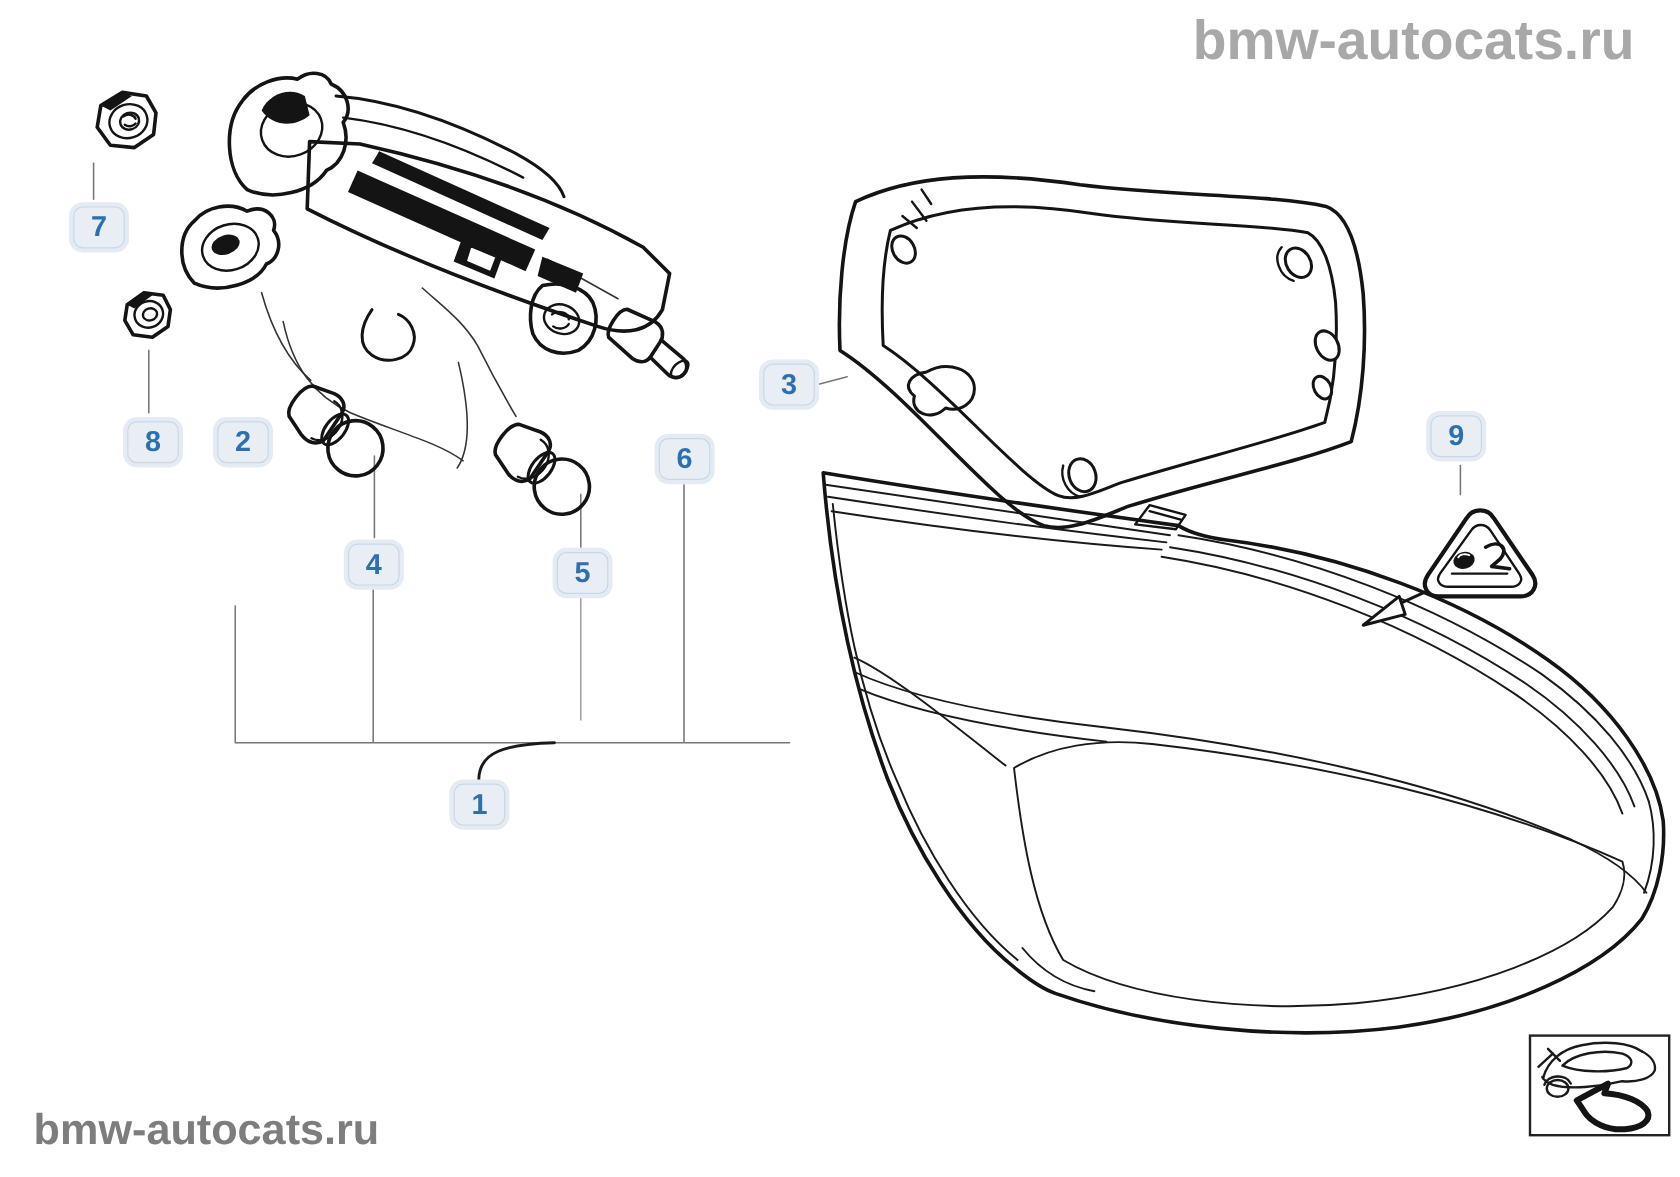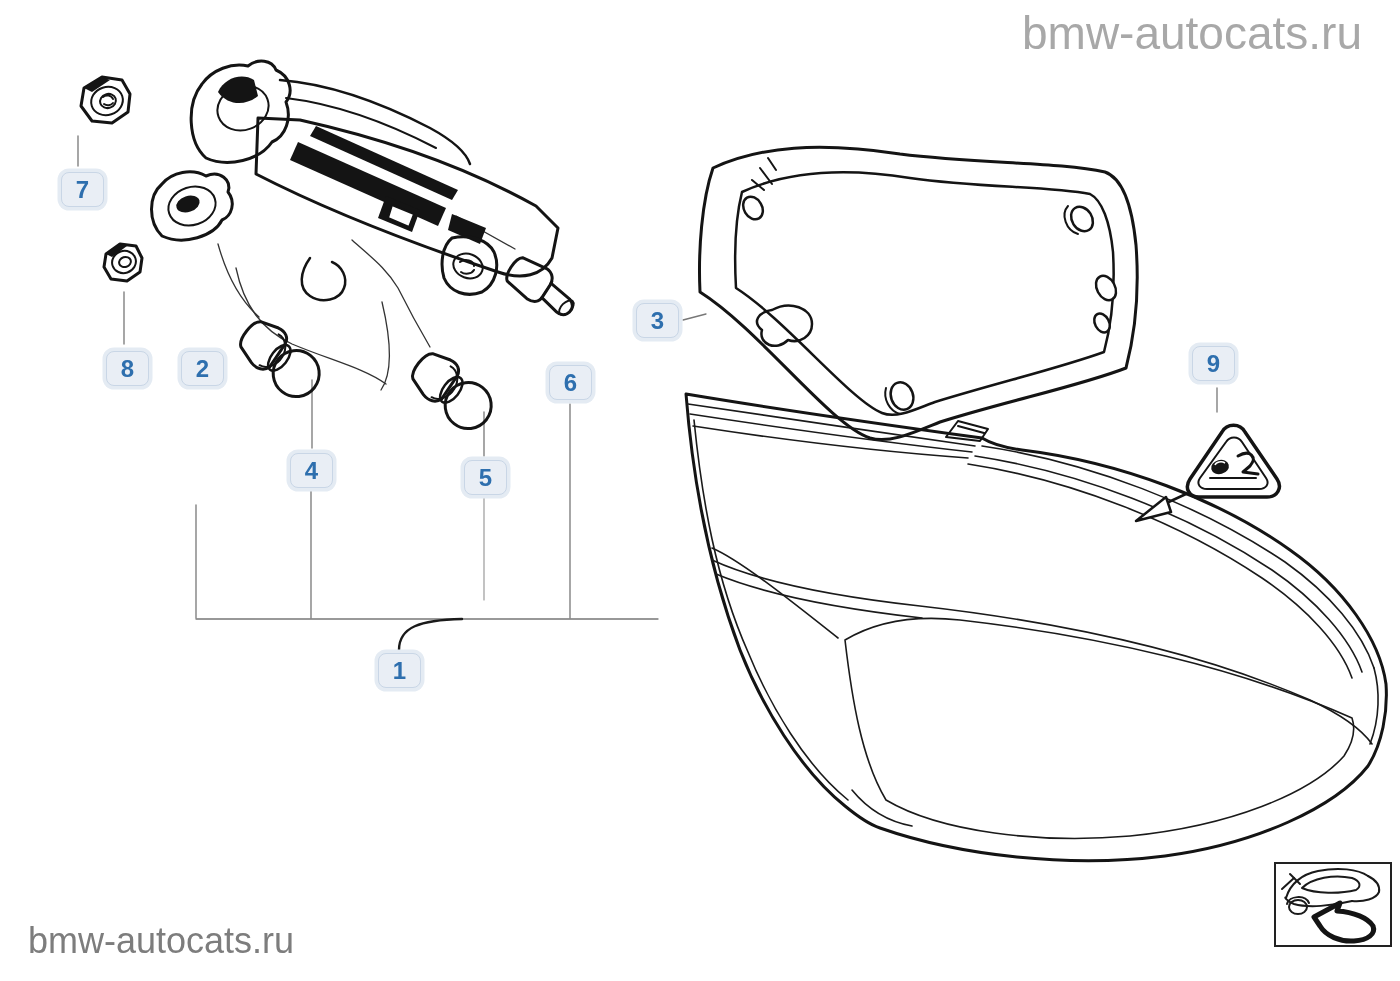--- a/index.html
+++ b/index.html
@@ -1,21 +1,21 @@
 <!DOCTYPE html>
 <html style="--badge-bg: #e9eef5; --badge-border: #c9d6e6; --badge-glow: #e4ebf3; --badge-text: #2e6fae; --watermark-top: #a8a8a8; --watermark-bottom: #7d7d7d; --line-art: #141414; --leader-line: #777777;"><head>
 <meta charset="utf-8">
 <style>
   html,body{margin:0;padding:0;background:#ffffff;}
   .stage{
     position:relative;width:1400px;height:981px;background:#fff;overflow:hidden;
     font-family:"Liberation Sans", sans-serif;
   }
   .watermark{
-    position:absolute;font-weight:normal;white-space:nowrap;user-select:none;
+    position:absolute;font-weight:bold;white-space:nowrap;user-select:none;
     font-family:"Liberation Sans", sans-serif;
   }
   .wm-top{top:6px;right:38px;font-size:46px;color:var(--watermark-top,#a8a8a8);}
   .wm-bottom{top:920px;left:28px;font-size:36px;color:var(--watermark-bottom,#7d7d7d);}
   .badge{
     position:absolute;width:41px;height:33px;border-radius:8px;
     background:var(--badge-bg,#e9eef5);
     border:1.5px solid var(--badge-border,#c9d6e6);
     box-shadow:0 0 0 3.5px var(--badge-glow,#e4ebf3);
     display:flex;align-items:center;justify-content:center;

